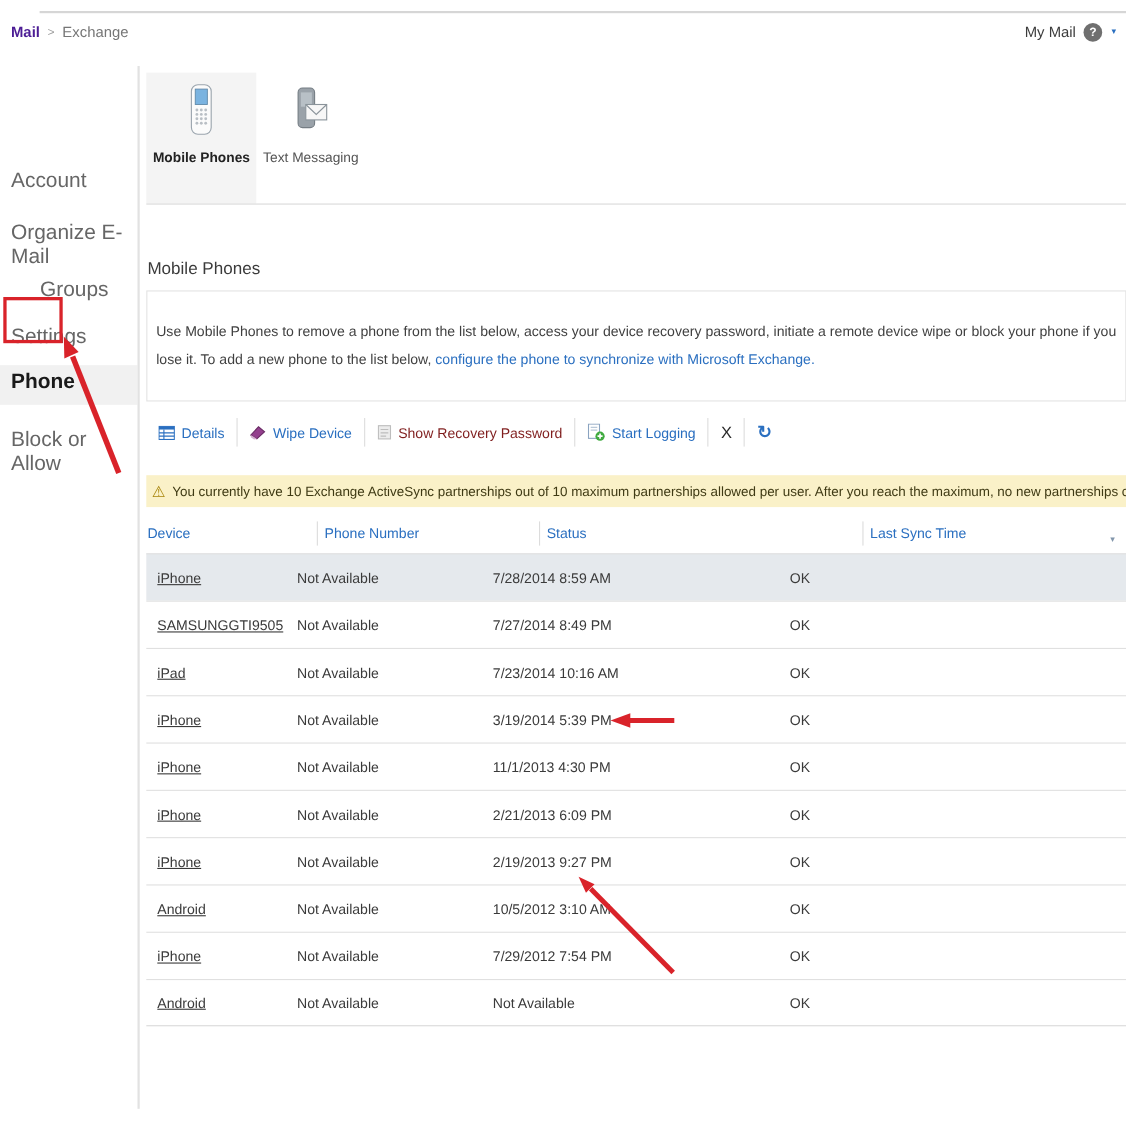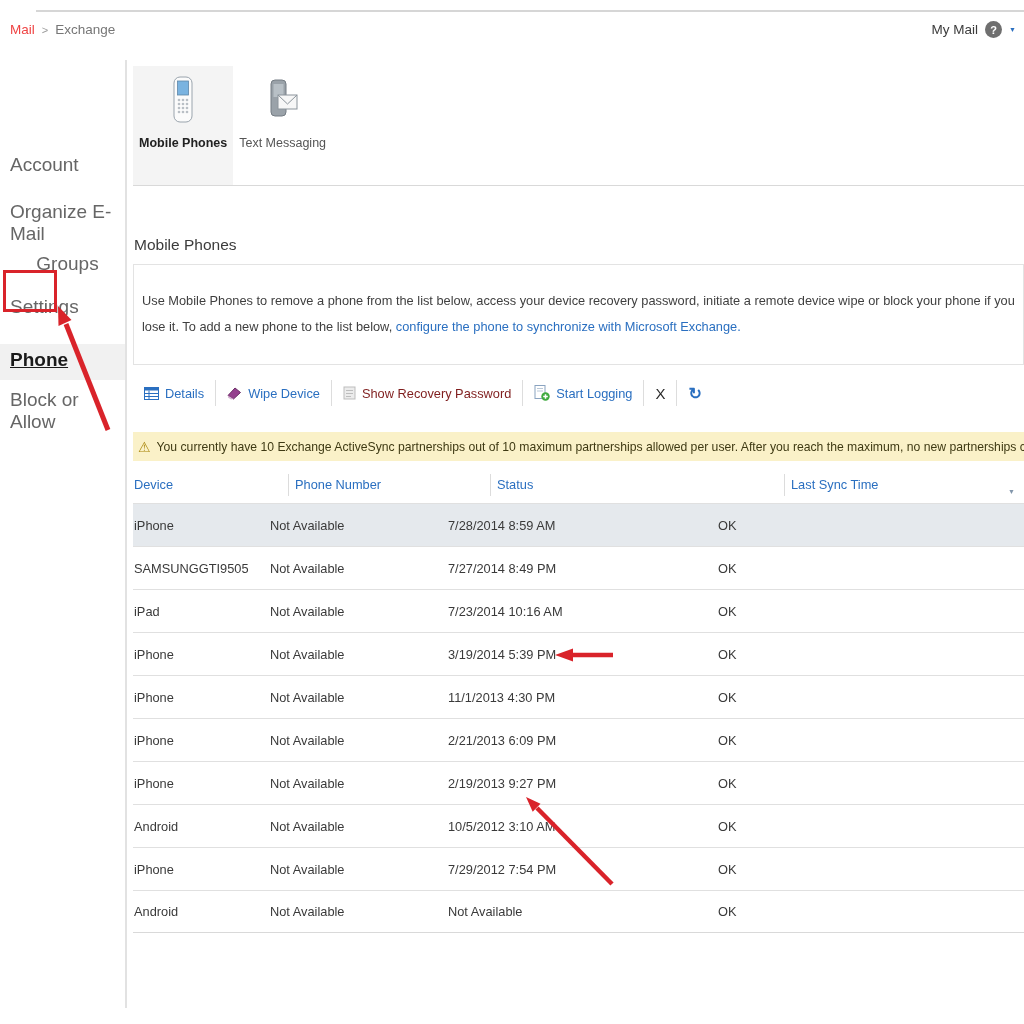--- a/index.html
+++ b/index.html
@@ -4,21 +4,21 @@
 <style>
   * { margin:0; padding:0; box-sizing:border-box; }
   html,body { background:#fff; }
   body { font-family:"Liberation Sans", sans-serif; color:#444; }
   .page { position:relative; width:1024px; height:1024px; background:#fff; overflow:hidden; }
 
   .top-edge-line { position:absolute; left:36px; right:0; top:10px; height:2px; background:#d6d6d6; }
 
   
   .breadcrumb { position:absolute; left:10px; top:22px; font-size:13.5px; display:flex; gap:7px; align-items:center; }
-  .crumb-mail { color:#ef4444; cursor:pointer; }
+  .crumb-mail { color:#4c1d95; cursor:pointer;font-weight:bold; }
   .crumb-sep { color:#9b9b9b; font-size:11px; }
   .crumb-options { color:#767676; }
 
   
   .header-right { position:absolute; right:8px; top:21px; display:flex; align-items:center; gap:7px; }
   .mymail-label { font-size:13.5px; color:#3c3c3c; }
   .help-circle { width:17px; height:17px; border-radius:50%; background:#6f6f6f; color:#fff;
     font-size:11px; font-weight:bold; display:flex; align-items:center; justify-content:center; cursor:pointer; }
   .header-caret { font-size:7px; color:#2a6fc0; cursor:pointer; line-height:1; }
 
@@ -64,21 +64,21 @@
   
   .grid-table { position:absolute; left:133px; right:0; top:466px; }
   .t-head { display:grid; grid-template-columns:131px 178px 270px 1fr; height:37px; align-items:center;gap:24px; }
   .t-head .hcell { font-size:12.8px; color:#2a6fc0; padding-left:6px; height:22px; line-height:22px; position:relative; cursor:pointer; }
   .t-head .hcell:first-child { padding-left:1px; border-left:none; }
   .t-head .hcell + .hcell { border-left:1px solid #dcdcdc; }
   .sort-indicator { position:absolute; right:9px; top:7px; font-size:7px; color:#8296ab; }
   .t-row { display:grid; grid-template-columns:131px 178px 270px 1fr; height:43px; align-items:center; border-top:1px solid #e0e0e0; }
   .t-row:last-child { border-bottom:1px solid #d9d9d9; }
   .t-row .cell { font-size:12.8px; color:#3a3a3a; padding-left:6px; white-space:nowrap; }
-  .t-row .cell:first-child { padding-left:1px; }
+  .t-row .cell:first-child { padding-left:10px;text-decoration:underline; }
   .t-row.highlight { background:#e5e9ed; }
 
   
   .icon-wrap { display:inline-flex; align-items:center; }
 </style>
 </head>
 <body>
 
 <div class="page">
 
@@ -94,21 +94,21 @@
     <span class="mymail-label">My Mail</span>
     <span class="help-circle">?</span>
     <span class="header-caret">▼</span>
   </div>
 
   <div class="sidebar">
     <div class="side-item" style="top:89px;">Account</div>
     <div class="side-item" style="top:136px;">Organize E-Mail</div>
     <div class="side-item" style="top:188px;text-align:center;">Groups</div>
     <div class="side-item" style="top:231px;">Settings</div>
-    <div class="side-item sel-bg selected" style="top:284px; height:36px;text-decoration:underline;">Phone</div>
+    <div class="side-item sel-bg selected" style="top:272px; height:36px;">Phone</div>
     <div class="side-item" style="top:324px;">Block or Allow</div>
   </div>
   <div class="sidebar-divider"></div>
 
   <div class="tabs">
     <div class="tab active">
       <span class="icon-wrap">
         <svg width="24" height="48" viewBox="0 0 24 48">
           <rect x="3" y="1" width="18" height="45" rx="6" fill="#fbfbfb" stroke="#9aa4ad"></rect>
           <rect x="6.5" y="5" width="11" height="14" fill="#7ab3e0" stroke="#5e87a8" stroke-width="0.8"></rect>

